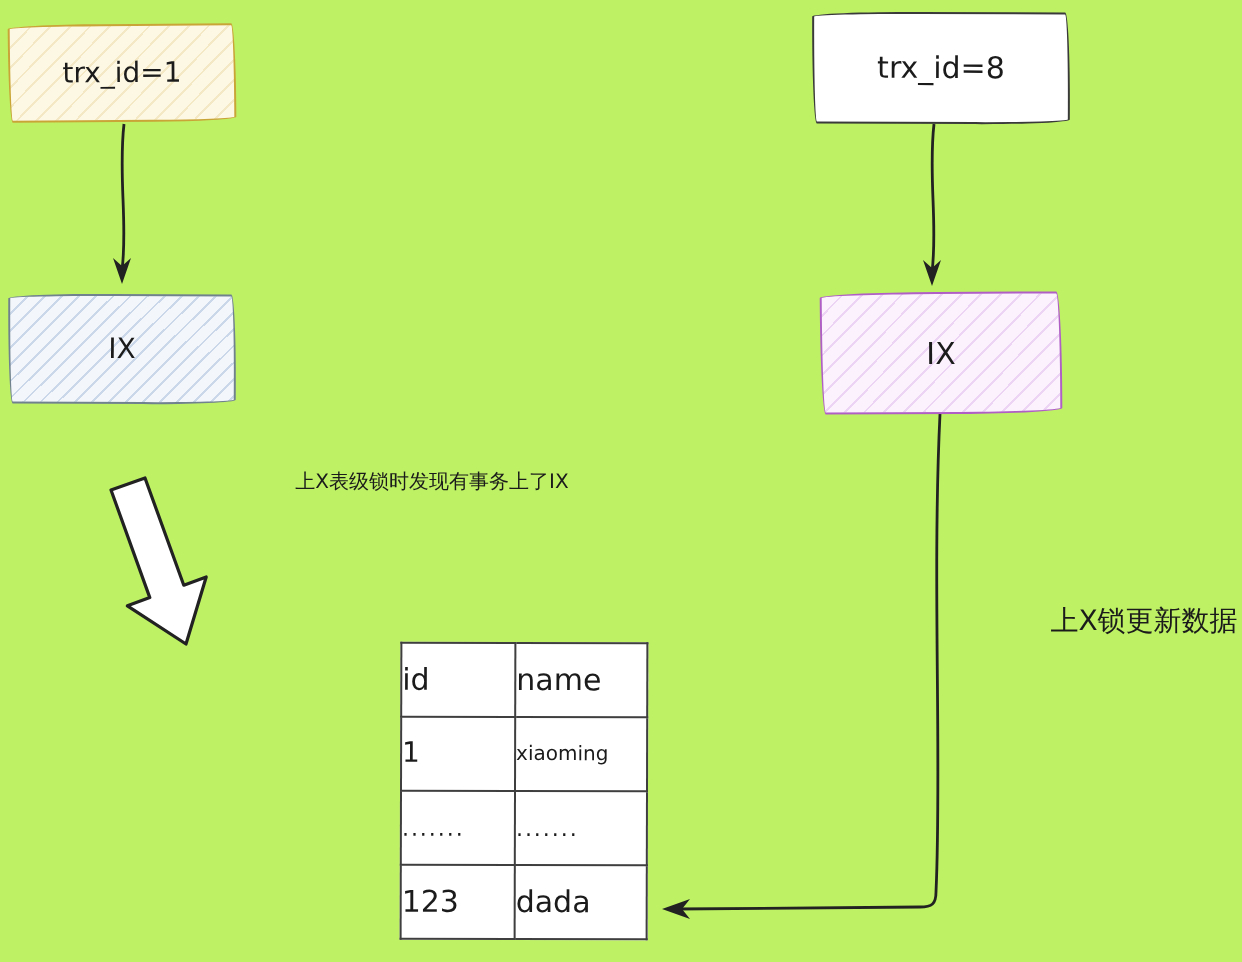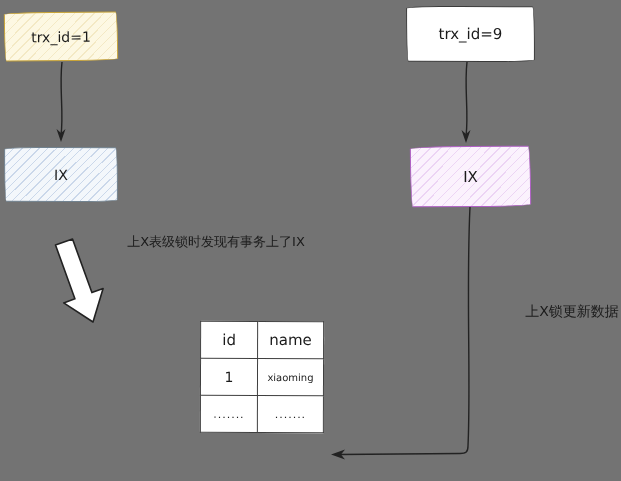--- a/index.html
+++ b/index.html
@@ -1,45 +1,45 @@
 <!DOCTYPE html>
 <html><head>
 <meta charset="utf-8">
 <style>
   html,body{margin:0;padding:0;}
   body{font-family:"DejaVu Sans","Liberation Sans",sans-serif;background:#ffffff;}
-  .canvas{position:relative;width:621px;height:481px;background:#737373;overflow:hidden;}
+  .canvas{position:relative;width:621px;height:481px;background:#bef264;overflow:hidden;}
 
   .node{position:absolute;display:flex;align-items:center;justify-content:center;
         font-size:14px;color:#1b1b1b;
         border-radius:255px 12px 225px 12px / 12px 225px 12px 255px;}
   .trx1{left:4px;top:12px;width:112px;height:47px;border:1.7px solid #c9a437;
         background-color:#fdf8e3;
         background-image:repeating-linear-gradient(135deg, rgba(201,164,55,.18) 0 1px, transparent 1px 7px);
         transform:rotate(-.4deg);}
   .ix-left{left:4px;top:147px;width:112px;height:53px;border:1.7px solid #71828f;
         background-color:#f3f7fb;
         background-image:repeating-linear-gradient(135deg, rgba(96,134,190,.28) 0 1px, transparent 1px 6px);
         transform:rotate(.3deg);}
   .trx2{left:406px;top:6px;width:127px;height:54px;border:1.7px solid #3a3a3a;
         background:#ffffff;font-size:15px;transform:rotate(.2deg);}
   .ix-right{left:410px;top:146px;width:119px;height:59px;border:1.7px solid #b05fc5;
         background-color:#fbf2fd;
         background-image:repeating-linear-gradient(135deg, rgba(186,106,214,.22) 0 1px, transparent 1px 7px);
         font-size:15px;transform:rotate(-.3deg);}
 
-  .note{position:absolute;color:#1b1b1b;font-size:13px;line-height:18px;text-align:center;}
+  .note{position:absolute;color:#1b1b1b;font-size:10px;line-height:18px;text-align:center;}
   .note-block{left:96px;top:233px;width:240px;}
   .note-update{left:506px;top:302px;width:132px;font-size:14px;text-align:center;}
 
   svg.overlay{position:absolute;left:0;top:0;width:621px;height:481px;pointer-events:none;}
 
   .sketch-table{position:absolute;left:200px;top:321px;border-collapse:collapse;
         transform:rotate(.15deg);background:#ffffff;}
-  .sketch-table td{border:1.6px solid #3f3f3f;text-align:center;vertical-align:middle;
+  .sketch-table td{border:1.6px solid #3f3f3f;text-align:left;vertical-align:middle;
         color:#1b1b1b;background:#ffffff;padding:0;}
   .sketch-table tr{height:37px;}
   .col-id{width:56px;}
   .col-name{width:65px;border-radius:15px;}
   .fs15{font-size:15px;}
   .fs14{font-size:14px;}
   .fs11{font-size:10px;}
   .dots{font-size:11px;letter-spacing:1px;color:#2a2a2a;}
 </style>
 </head>
@@ -63,21 +63,21 @@
 
   <div class="node trx1">
     <span>trx_id=1</span>
   </div>
 
   <div class="node ix-left">
     <span>IX</span>
   </div>
 
   <div class="node trx2">
-    <span>trx_id=9</span>
+    <span>trx_id=8</span>
   </div>
 
   <div class="node ix-right">
     <span>IX</span>
   </div>
 
   <div class="note note-block">
     <div>上X表级锁时发现有事务上了IX</div>
   </div>
 
@@ -90,16 +90,20 @@
         <td class="col-name fs15">name</td>
       </tr>
       <tr>
         <td class="fs14">1</td>
         <td class="fs11">xiaoming</td>
       </tr>
       <tr>
         <td class="dots">.......</td>
         <td class="dots">.......</td>
       </tr>
+      <tr>
+        <td class="fs15">123</td>
+        <td class="fs15">dada</td>
+      </tr>
     </tbody>
   </table>
 
 </div>
 
 </body></html>

